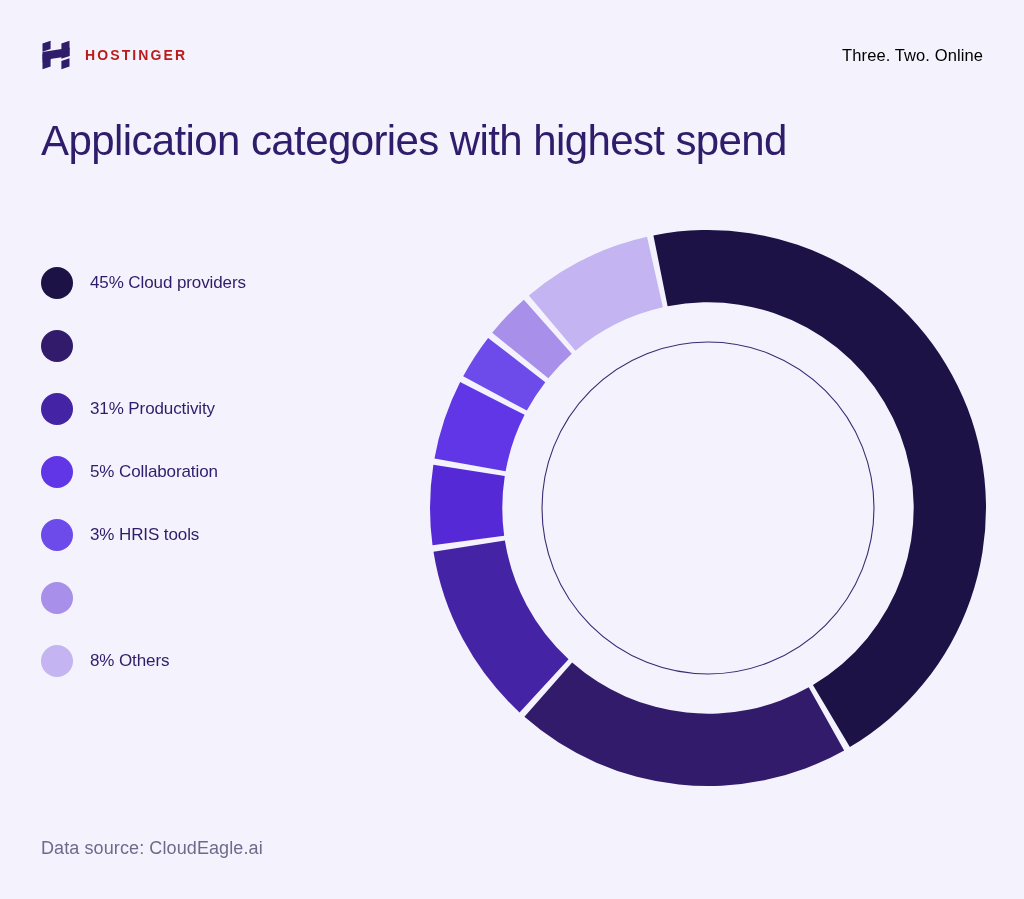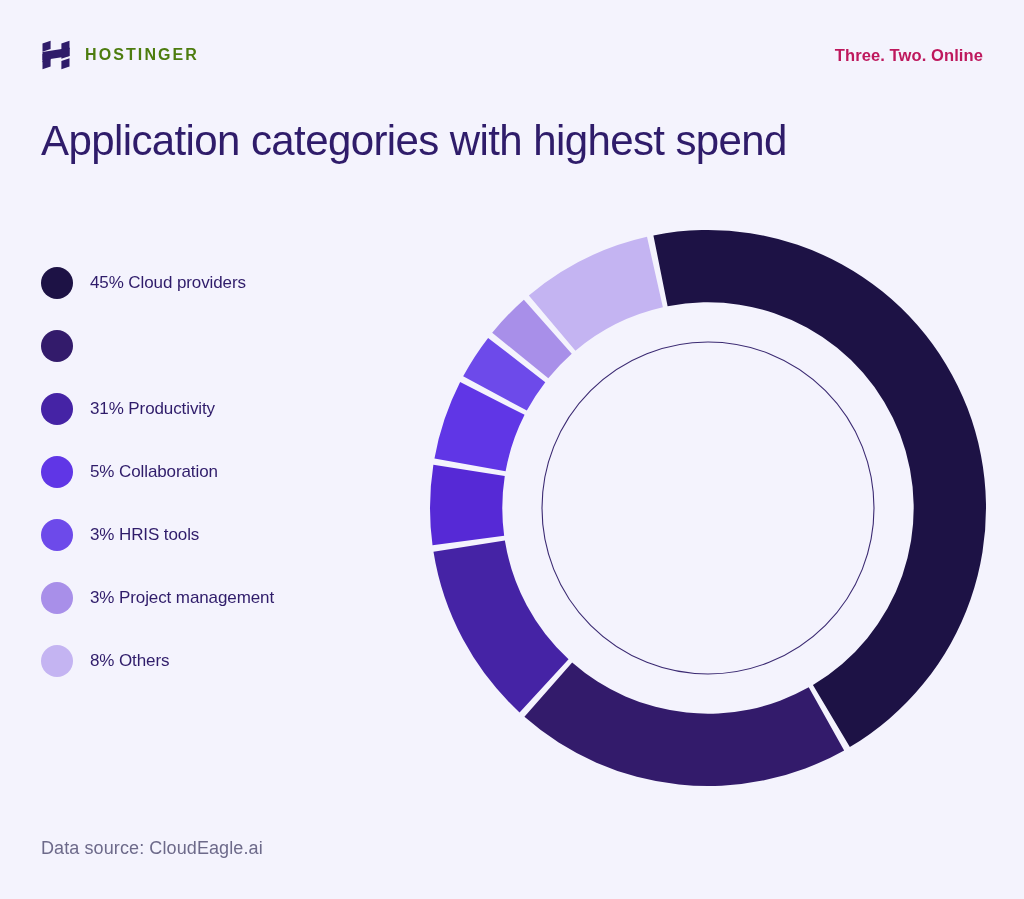--- a/index.html
+++ b/index.html
@@ -30,33 +30,32 @@
     position: absolute;
     left: 0;
     top: 0;
   }
   #brand-logo {
     width: 30px;
     height: 30px;
     display: block;
   }
   #brand-name {
-    font-size: 16px;
+    font-size: 14px;
     font-weight: bold;
     letter-spacing: 2.1px;
-    color: #4d7c0f;
+    color: #b91c1c;
   }
   #tagline {
     position: absolute;
     right: 0;
     top: 6px;
     font-size: 16.5px;
-    color: #be185d;
+    color: #000000;
     letter-spacing: 0.1px;
-    font-weight: bold;
   }
 
   
   #page-title {
     position: absolute;
     top: 117px;
     left: 41px;
     font-size: 42px;
     font-weight: normal;
     color: #2f1c6a;
@@ -153,21 +152,20 @@
     <div class="legend-item">
       <span class="legend-swatch" style="background: rgb(96, 54, 230);"></span>
       <span class="legend-label">5% Collaboration</span>
     </div>
     <div class="legend-item">
       <span class="legend-swatch" style="background: rgb(109, 74, 234);"></span>
       <span class="legend-label">3% HRIS tools</span>
     </div>
     <div class="legend-item">
       <span class="legend-swatch" style="background: rgb(168, 143, 233);"></span>
-      <span class="legend-label">3% Project management</span>
     </div>
     <div class="legend-item">
       <span class="legend-swatch" style="background: rgb(196, 180, 242);"></span>
       <span class="legend-label">8% Others</span>
     </div>
   </div>
 
 <div id="donut-chart">
   <svg id="donut-svg" width="568" height="568" viewBox="0 0 568 568" xmlns="http://www.w3.org/2000/svg">
     <g id="donut-slices">

